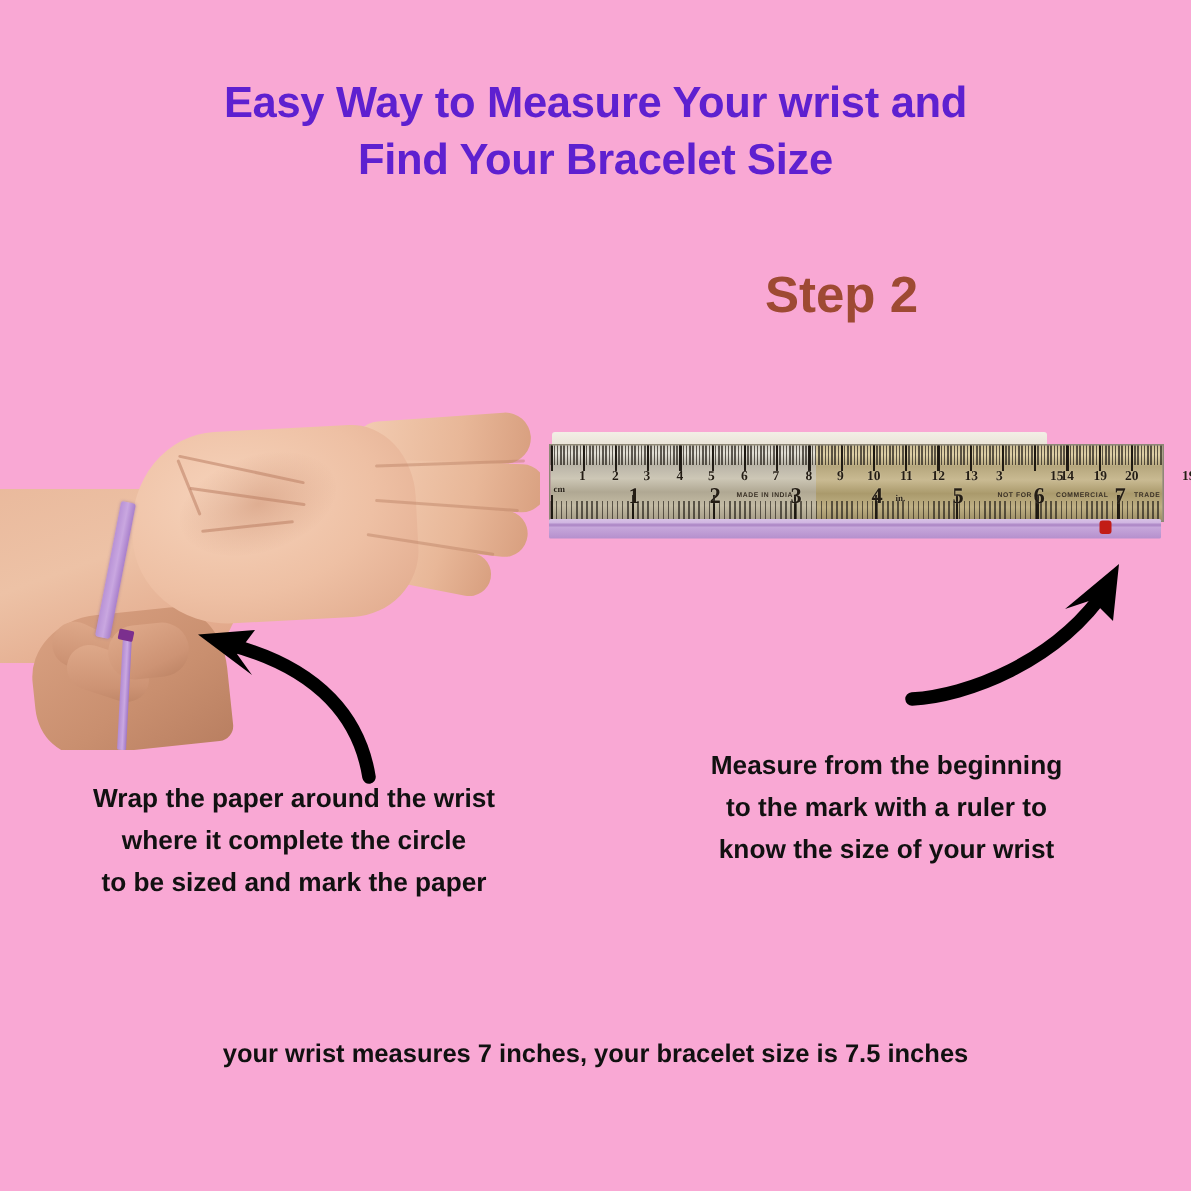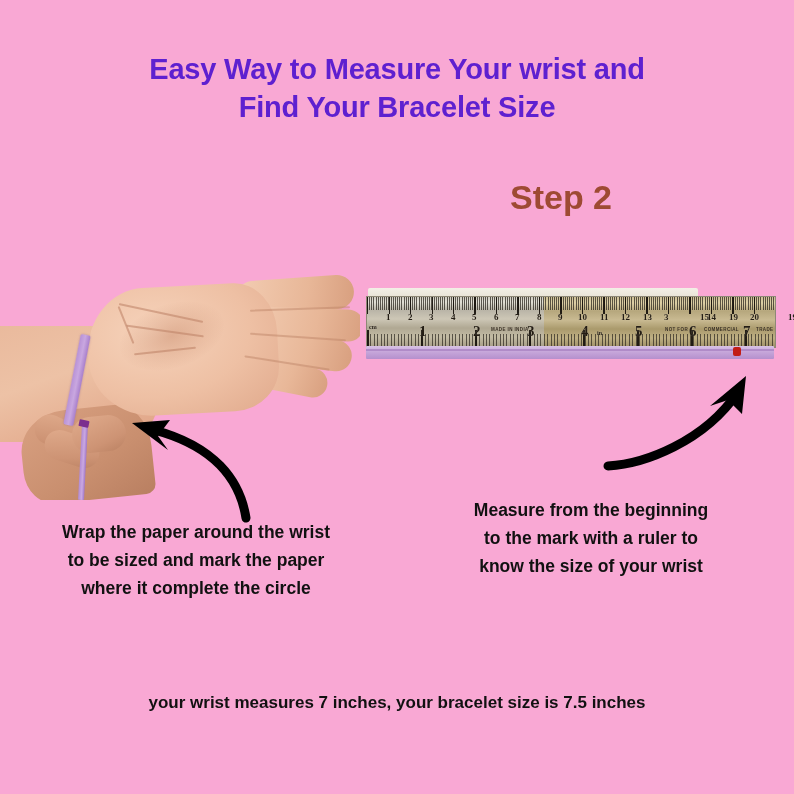--- a/index.html
+++ b/index.html
@@ -335,22 +335,22 @@
     <div class="strip-mark"></div>
   </div>
 
   <svg class="arrow-svg" id="arrow-step1" width="150" height="120" viewBox="0 0 150 120">
     <path d="M128 112 C 122 74, 96 40, 36 24" stroke="#000000" stroke-width="9" fill="none" stroke-linecap="round"></path>
     <path d="M14 17 L 52 14 L 40 30 L 50 44 Z" fill="#000000"></path>
   </svg>
 
   <div class="caption" id="step1-caption">
     <div>Wrap the paper around the wrist</div>
+    <div>where it complete the circle</div>
     <div>to be sized and mark the paper</div>
-    <div>where it complete the circle</div>
   </div>
 
   <div class="step-heading" id="step2-heading">Step 2</div>
 
   <div class="ruler-photo">
     <div class="ruler-paper-edge"></div>
     <div class="ruler-body"></div>
     <div class="ruler-gold-half"></div>
 
     <div class="ticks-top"></div>

